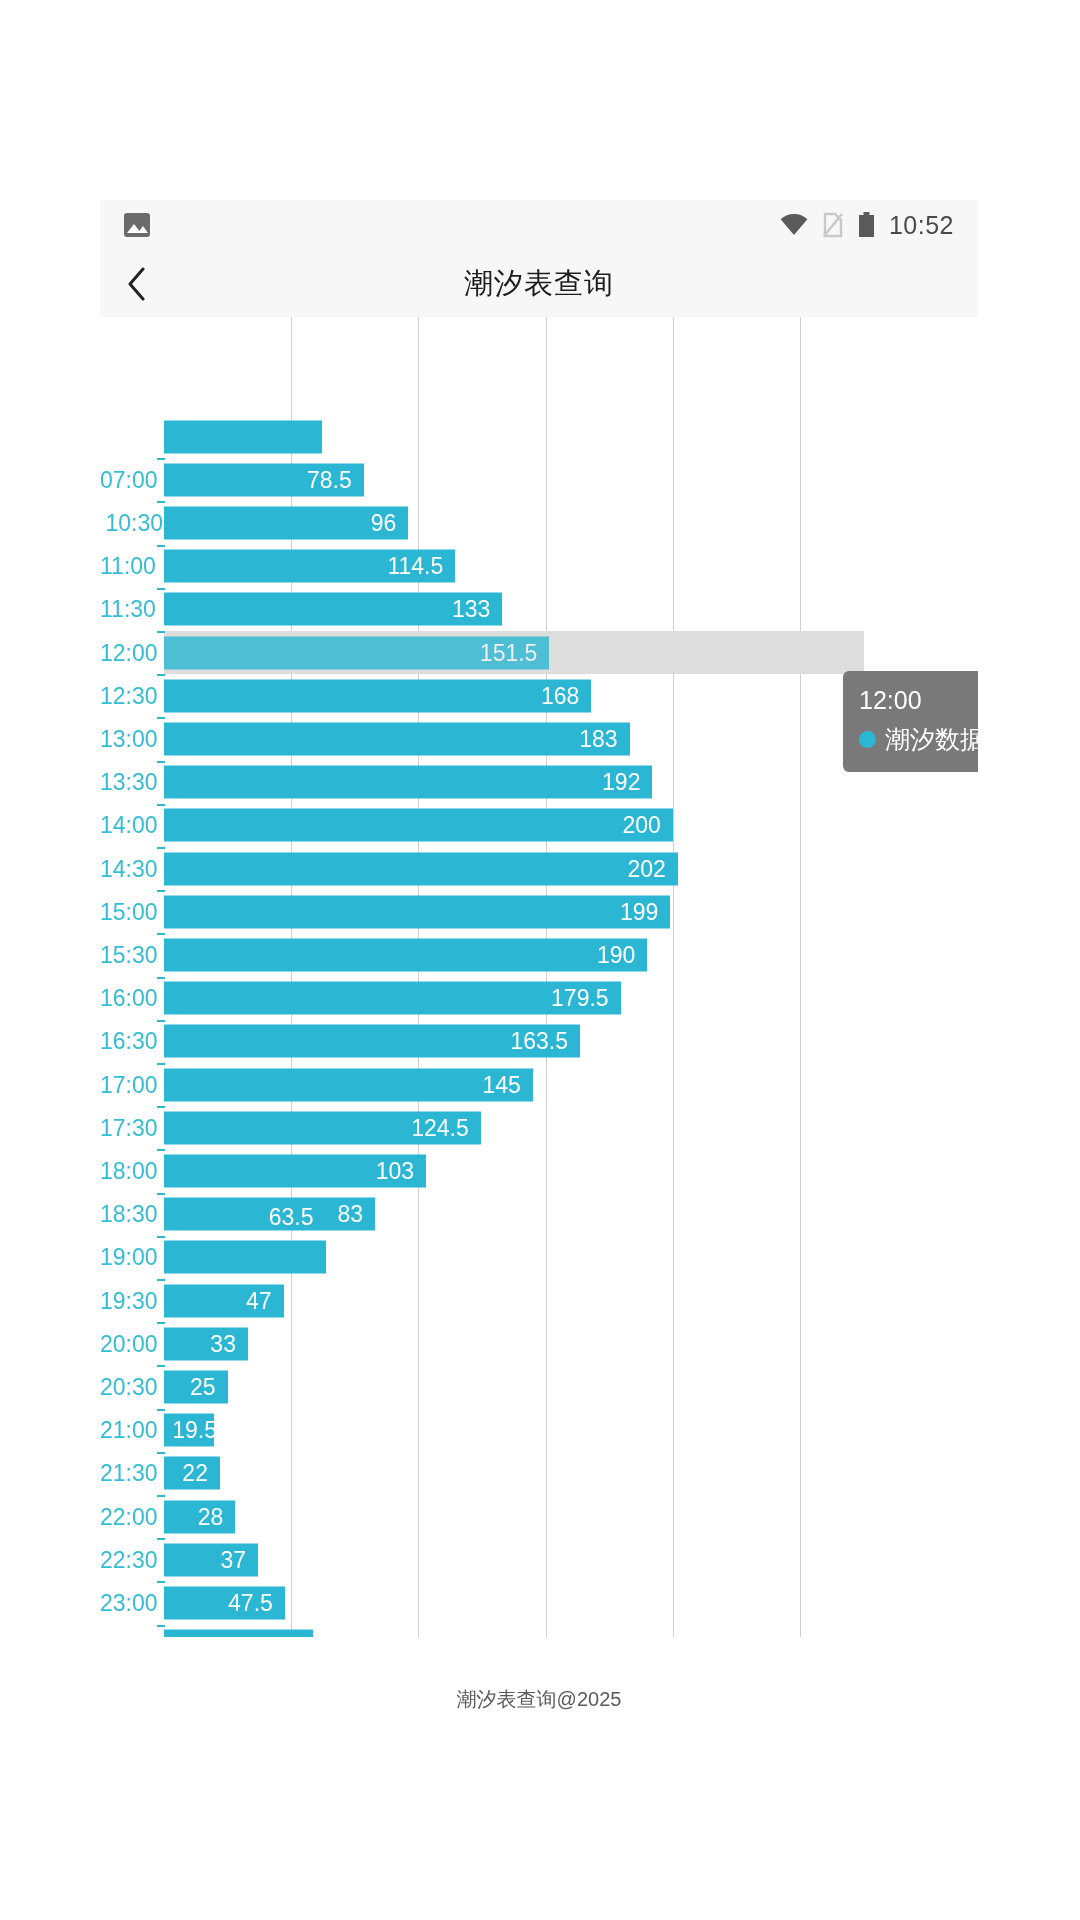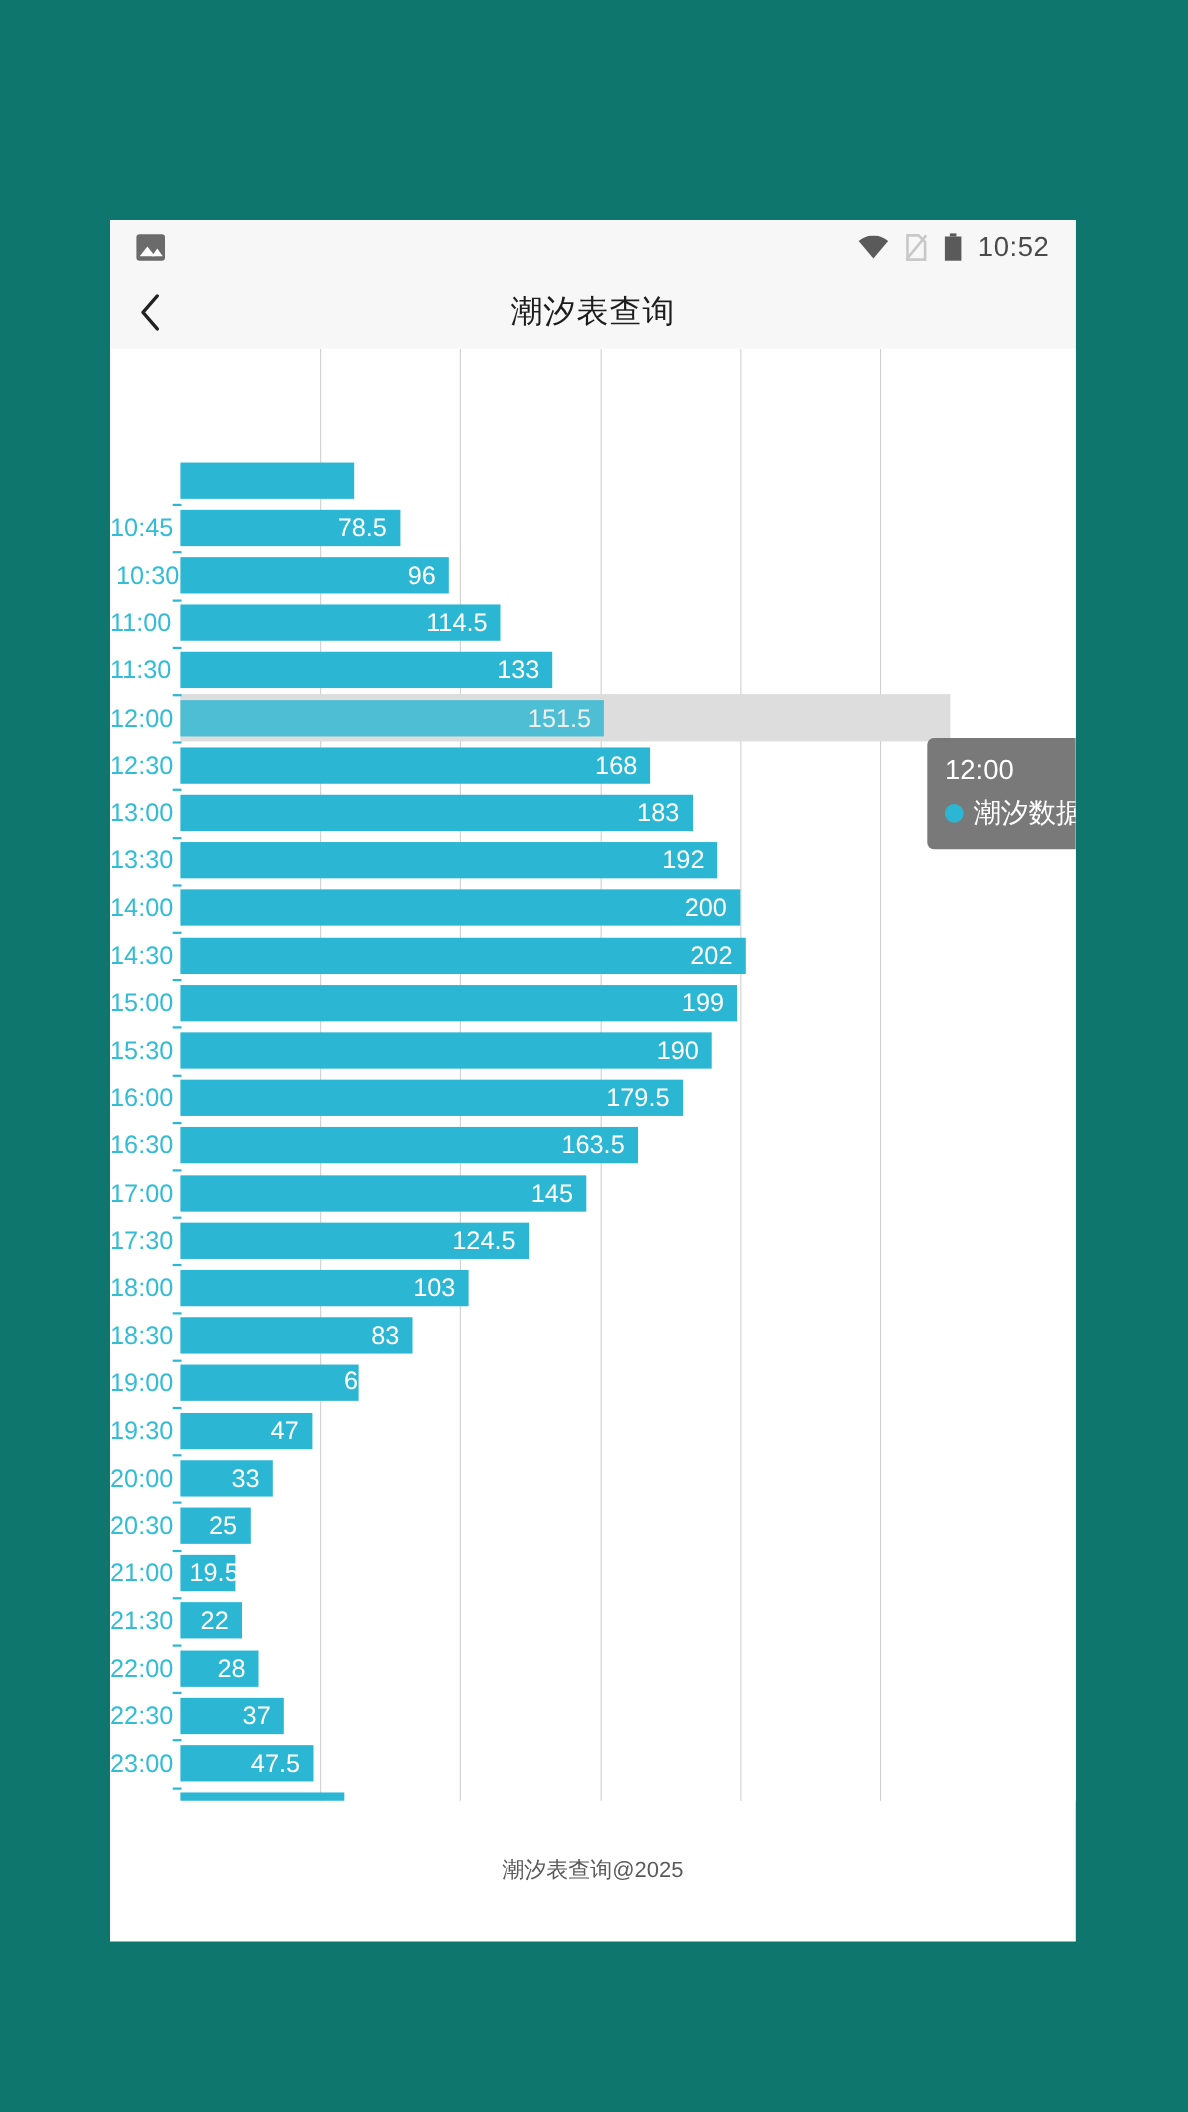--- a/index.html
+++ b/index.html
@@ -9,21 +9,21 @@
     height: 1920px;
     background: #fce0dd;
     font-family: "Liberation Sans", "DejaVu Sans", sans-serif;
     overflow: hidden;
   }
 
   #page {
     position: relative;
     width: 1080px;
     height: 1920px;
-    background: #0f766e;
+    background: #ffffff;
   }
 
   
   .phone {
     position: absolute;
     left: 100px;
     top: 200px;
     width: 878px;
     height: 1565px;
     background: #ffffff;
@@ -248,21 +248,21 @@
 
     <div class="chart-wrap">
       <div class="plot" id="plot">
           <div class="gridline" style="left: 191.2px;"></div>
           <div class="gridline" style="left: 318.4px;"></div>
           <div class="gridline" style="left: 445.6px;"></div>
           <div class="gridline" style="left: 572.8px;"></div>
           <div class="gridline" style="left: 700px;"></div>
           <div class="bar" style="top: 119.6px; width: 157.728px;"></div>
           <div class="tick" style="top: 141.2px;"></div>
-          <div class="row-label" style="top: 162.8px; left: 0px; width: 64px; text-align: right; padding-right: 14px;">10:45</div>
+          <div class="row-label" style="top: 162.8px; left: 0px; width: 64px; text-align: right; padding-right: 14px;">07:00</div>
           <div class="bar" style="top: 162.8px; width: 199.704px;"></div>
           <div class="bar-val" style="top: 162.8px; left: 251.704px; transform: translate(-100%, -50%);">78.5</div>
           <div class="tick" style="top: 184.4px;"></div>
           <div class="row-label" style="top: 206px; left: 0px; width: 64px; text-align: right; padding-right: 1px;">10:30</div>
           <div class="bar" style="top: 206px; width: 244.224px;"></div>
           <div class="bar-val" style="top: 206px; left: 296.224px; transform: translate(-100%, -50%);">96</div>
           <div class="tick" style="top: 227.6px;"></div>
           <div class="row-label" style="top: 249.2px; left: 0px; width: 64px; text-align: right; padding-right: 14px;">11:00</div>
           <div class="bar" style="top: 249.2px; width: 291.288px;"></div>
           <div class="bar-val" style="top: 249.2px; left: 343.288px; transform: translate(-100%, -50%);">114.5</div>
@@ -323,21 +323,21 @@
           <div class="row-label" style="top: 854px; left: 0px; width: 64px; text-align: right; padding-right: 14px;">18:00</div>
           <div class="bar" style="top: 854px; width: 262.032px;"></div>
           <div class="bar-val" style="top: 854px; left: 314.032px; transform: translate(-100%, -50%);">103</div>
           <div class="tick" style="top: 875.6px;"></div>
           <div class="row-label" style="top: 897.2px; left: 0px; width: 64px; text-align: right; padding-right: 14px;">18:30</div>
           <div class="bar" style="top: 897.2px; width: 211.152px;"></div>
           <div class="bar-val" style="top: 897.2px; left: 263.152px; transform: translate(-100%, -50%);">83</div>
           <div class="tick" style="top: 918.8px;"></div>
           <div class="row-label" style="top: 940.4px; left: 0px; width: 45px; text-align: right; padding-right: 14px;">19:00</div>
           <div class="bar" style="top: 940.4px; width: 161.544px;"></div>
-          <div class="bar-val" style="top: 938px; left: 213.544px; transform: translate(-100%, -50%); margin-left: 44px;">63.5</div>
+          <div class="bar-val" style="top: 900px; left: 213.544px; transform: translate(-100%, -50%);">63.5</div>
           <div class="tick" style="top: 962px;"></div>
           <div class="row-label" style="top: 983.6px; left: 0px; width: 64px; text-align: center; padding-right: 14px;">19:30</div>
           <div class="bar" style="top: 983.6px; width: 119.568px;"></div>
           <div class="bar-val" style="top: 983.6px; left: 171.568px; transform: translate(-100%, -50%);">47</div>
           <div class="tick" style="top: 1005.2px;"></div>
           <div class="row-label" style="top: 1026.8px; left: 0px; width: 64px; text-align: right; padding-right: 14px;">20:00</div>
           <div class="bar" style="top: 1026.8px; width: 83.952px;"></div>
           <div class="bar-val" style="top: 1026.8px; left: 135.952px; transform: translate(-100%, -50%);">33</div>
           <div class="tick" style="top: 1048.4px;"></div>
           <div class="row-label" style="top: 1070px; left: 0px; width: 64px; text-align: right; padding-right: 14px;">20:30</div>

